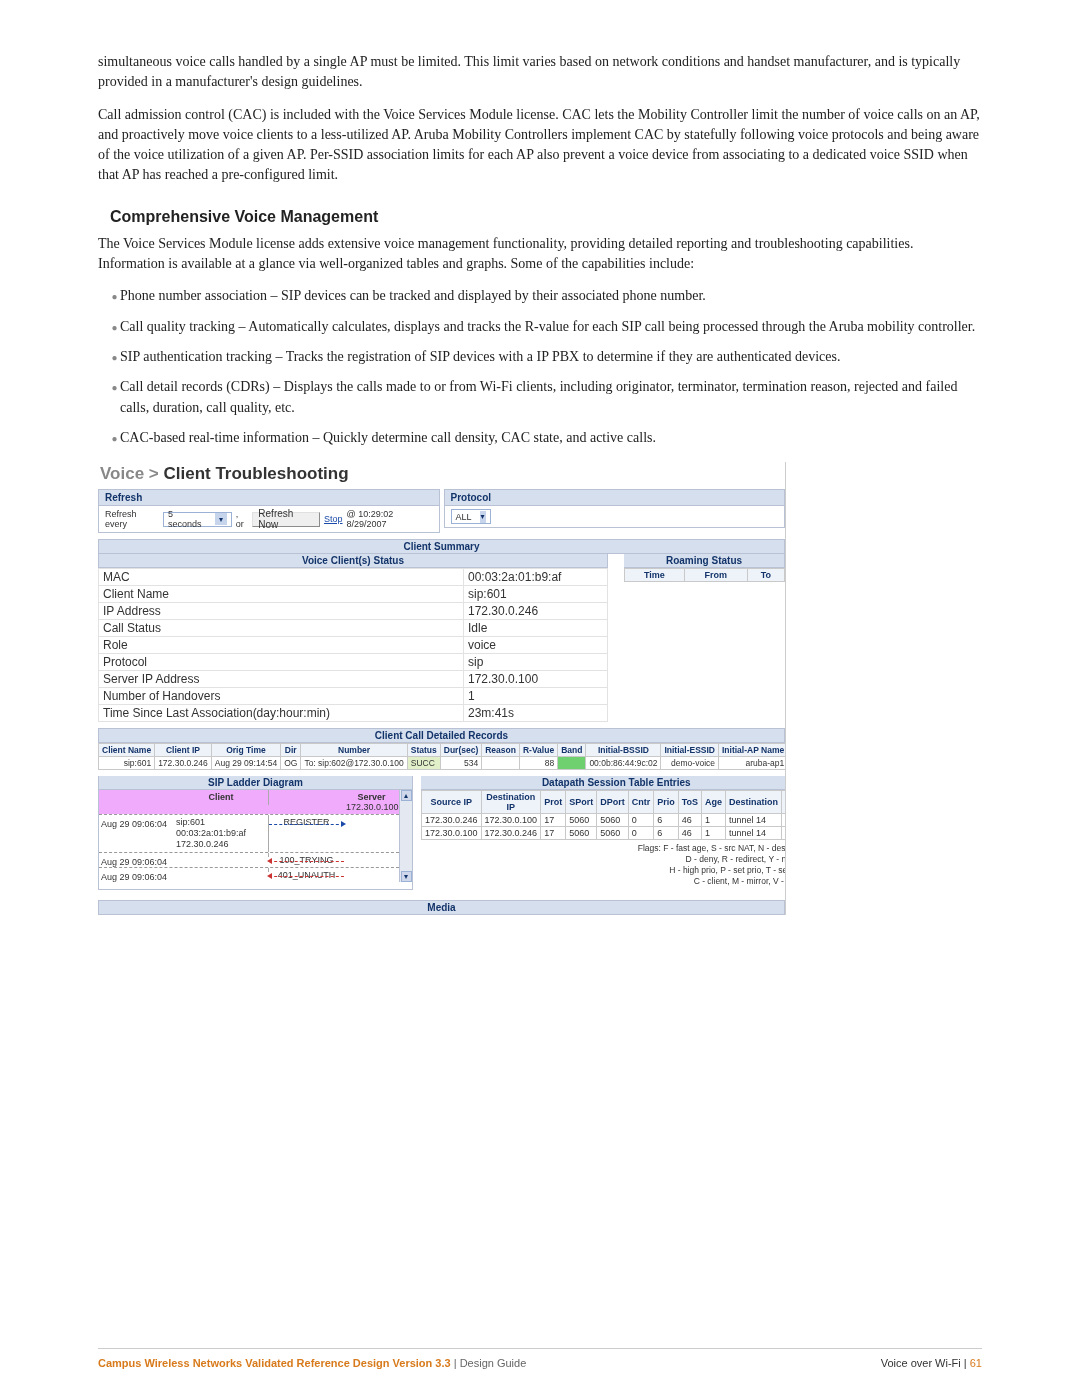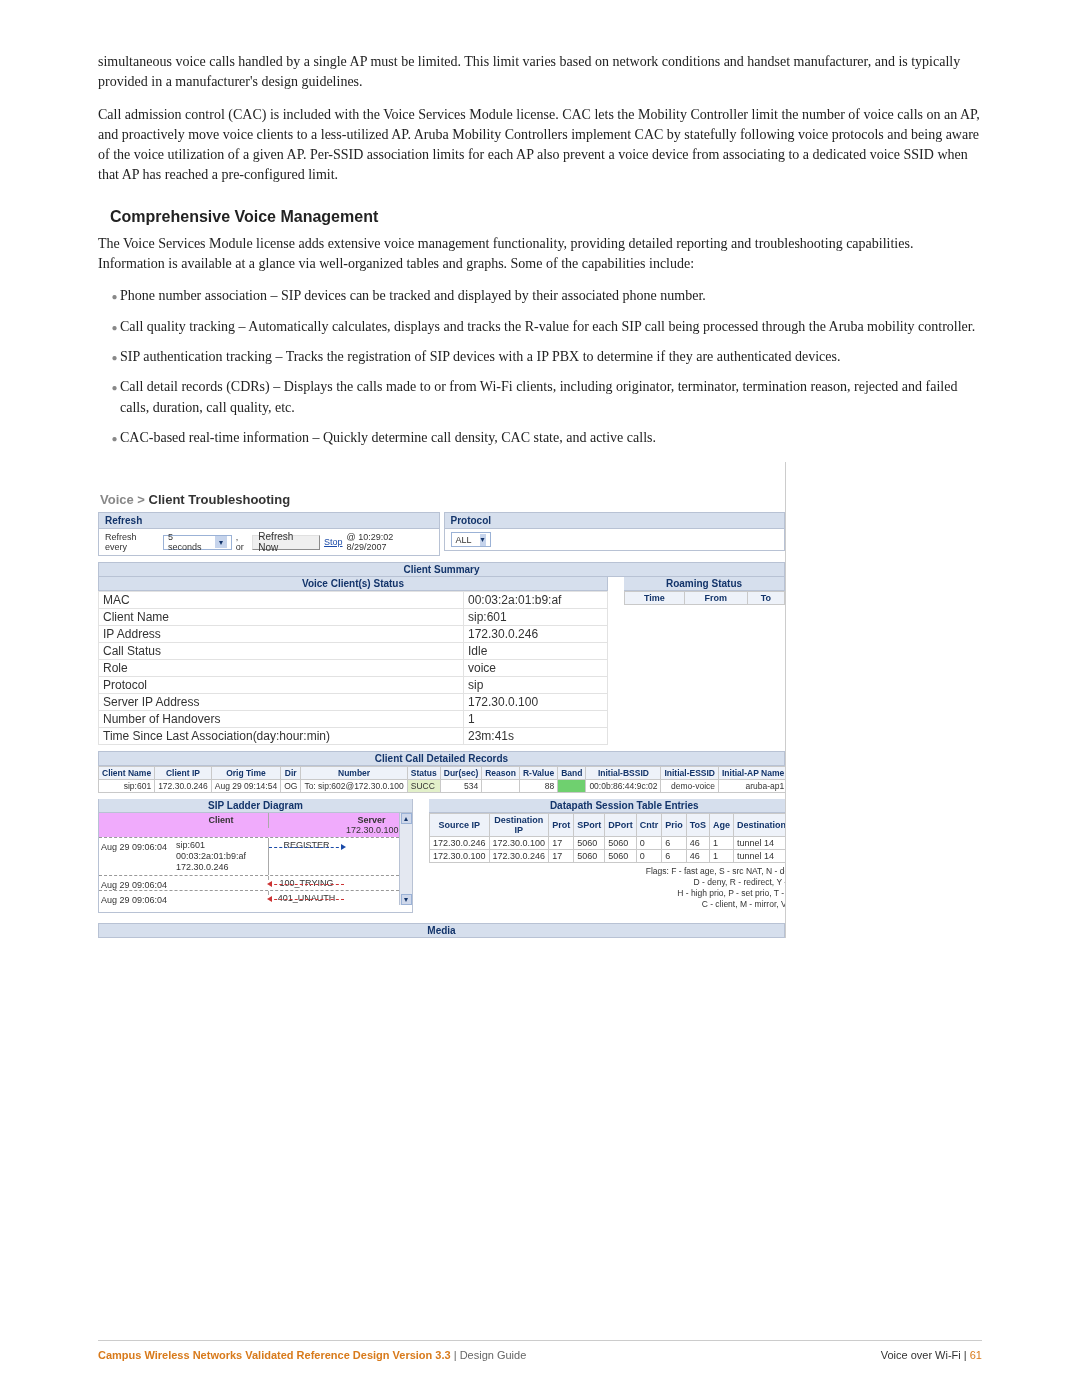--- a/index.html
+++ b/index.html
@@ -32,21 +32,21 @@
   
   .figure {
     width: 688px;
     margin-top: 14px;
     font-family: Arial, Helvetica, sans-serif;
     font-size: 9px;
     color: #333;
     border-right: 1px solid #ccc;
     overflow: hidden;
   }
-  .crumb { font-size: 13px; color: #888; font-weight: bold; padding: 2px 2px 5px 2px; margin-top: 28px; }
+  .crumb { font-size: 17px; color: #888; font-weight: bold; padding: 2px 2px 5px 2px; }
   .crumb .cur { color: #333; }
 
   .panel-head {
     background: #d6dfed;
     border: 1px solid #b8c2d4;
     font-size: 10px;
     font-weight: bold;
     color: #13346a;
     padding: 2px 6px;
   }
@@ -88,21 +88,21 @@
   .ladder-row .msg { width:75px; text-align:center; padding:2px 0; flex:none; position:relative; }
   .ladder-row .server { width:55px; padding:2px 2px; flex:none; }
   .msg .arr-r::after { content:""; position:absolute; left:0; right:0; top:60%; border-top:1px dashed #1a4aa8;}
   .msg .arr-r .head { position:absolute; right:-2px; top:calc(60% - 3px); border-left:5px solid #1a4aa8; border-top:3px solid transparent; border-bottom:3px solid transparent; }
   .msg .arr-l::after { content:""; position:absolute; left:0; right:0; top:60%; border-top:1px dashed #c33;}
   .msg .arr-l .head { position:absolute; left:-2px; top:calc(60% - 3px); border-right:5px solid #c33; border-top:3px solid transparent; border-bottom:3px solid transparent; }
   .scrollbar { width:13px; background:#e4e8f1; border-left:1px solid #b8c2d4; display:flex; flex-direction:column; justify-content:space-between; align-items:center; }
   .scrollbar .sq { width:11px; height:11px; background:#cfd8eb; border:1px solid #9bb2d6; font-size:8px; text-align:center; color:#13346a; line-height:9px;}
 
   .footer {
-    position: absolute; left:98px; right:98px; bottom:36px;
+    position: absolute; left:98px; right:98px; bottom:28px;
     border-top: 1px solid #ccc; padding-top:8px;
     font-family: 'Helvetica Neue', Arial, sans-serif; font-size: 11px;
     display:flex; justify-content:space-between;
   }
   .footer .left .orange { color:#d87a1b; font-weight:bold; }
   .footer .left .grey { color:#666; }
   .footer .right { color:#333; }
   .footer .right .pn { color:#d87a1b; }
 </style>
 </head>
@@ -256,21 +256,21 @@
           <td style="text-align:right">demo-voice</td>
           <td style="text-align:right">aruba-ap1</td>
 
         </tr>
       </tbody>
         </table>
     </div>
 
     <div style="height:6px"></div>
 
-    <div class="twocol" style="gap:16px">
+    <div class="twocol" style="gap:8px">
 
       <div style="flex:0 0 300px; border:1px solid #b8c2d4; border-top:none">
         <div class="center-title" style="border:none; border-bottom:1px solid #b8c2d4">SIP Ladder Diagram</div>
         <div style="display:flex">
           <div style="flex:1">
             <div class="ladder-row" style="border-top:none; background:#f0abfc">
               <div class="t"></div>
               <div class="client" style="text-align:center">Client</div>
               <div class="msg"></div>
               <div class="server" style="font-weight:bold;text-align:center">

